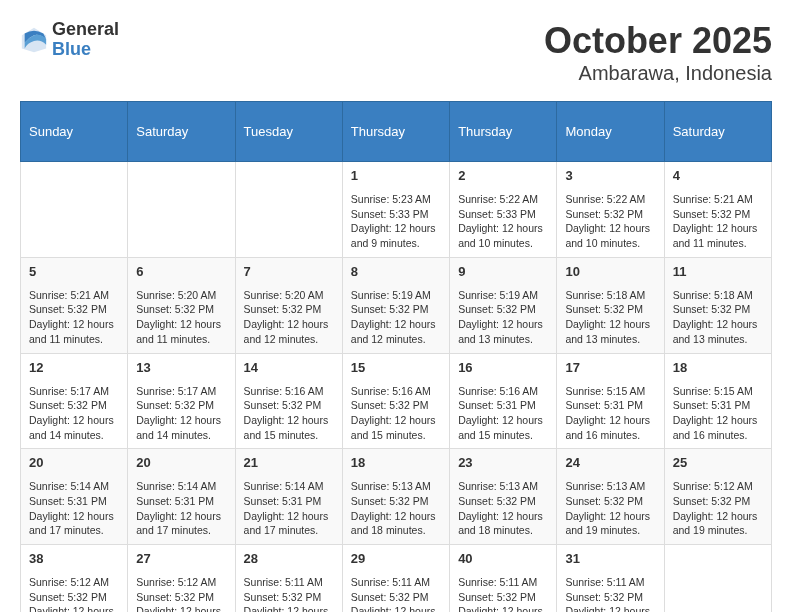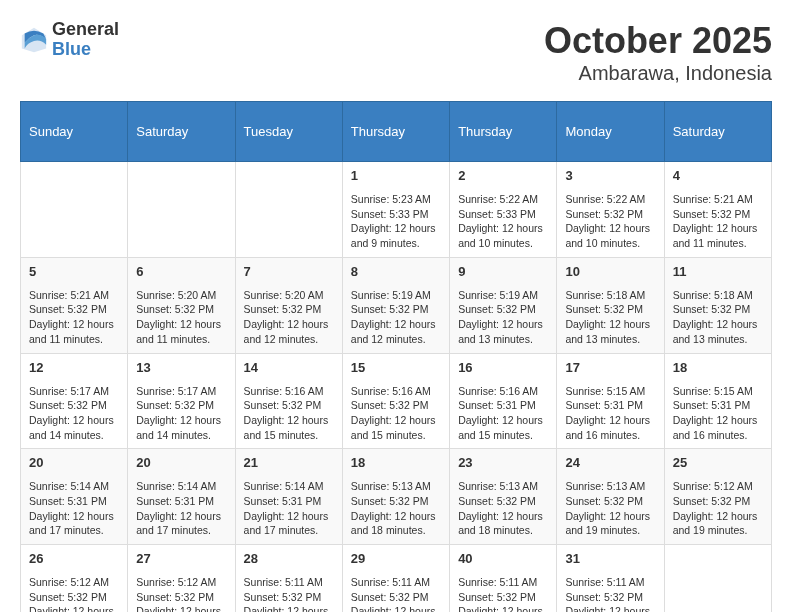--- a/index.html
+++ b/index.html
@@ -235,21 +235,21 @@
           <span class="day-number">24</span>
           <div class="day-info">Sunrise: 5:13 AM<br>Sunset: 5:32 PM<br>Daylight: 12 hours and 19 minutes.</div>
         </td>
         <td>
           <span class="day-number">25</span>
           <div class="day-info">Sunrise: 5:12 AM<br>Sunset: 5:32 PM<br>Daylight: 12 hours and 19 minutes.</div>
         </td>
       </tr>
       <tr>
         <td>
-          <span class="day-number">26</span>
+          <span class="day-number">38</span>
           <div class="day-info">Sunrise: 5:12 AM<br>Sunset: 5:32 PM<br>Daylight: 12 hours and 19 minutes.</div>
         </td>
         <td>
           <span class="day-number">27</span>
           <div class="day-info">Sunrise: 5:12 AM<br>Sunset: 5:32 PM<br>Daylight: 12 hours and 20 minutes.</div>
         </td>
         <td>
           <span class="day-number">28</span>
           <div class="day-info">Sunrise: 5:11 AM<br>Sunset: 5:32 PM<br>Daylight: 12 hours and 20 minutes.</div>
         </td>

